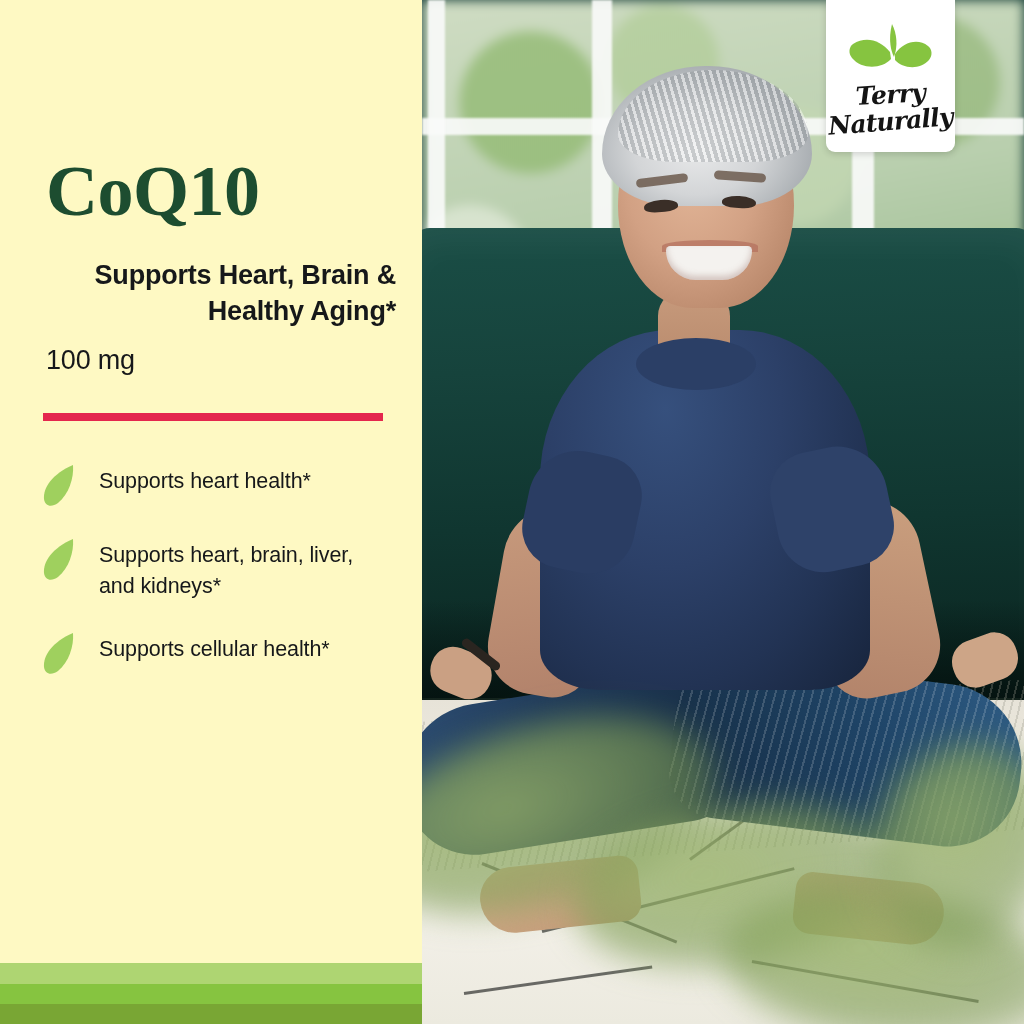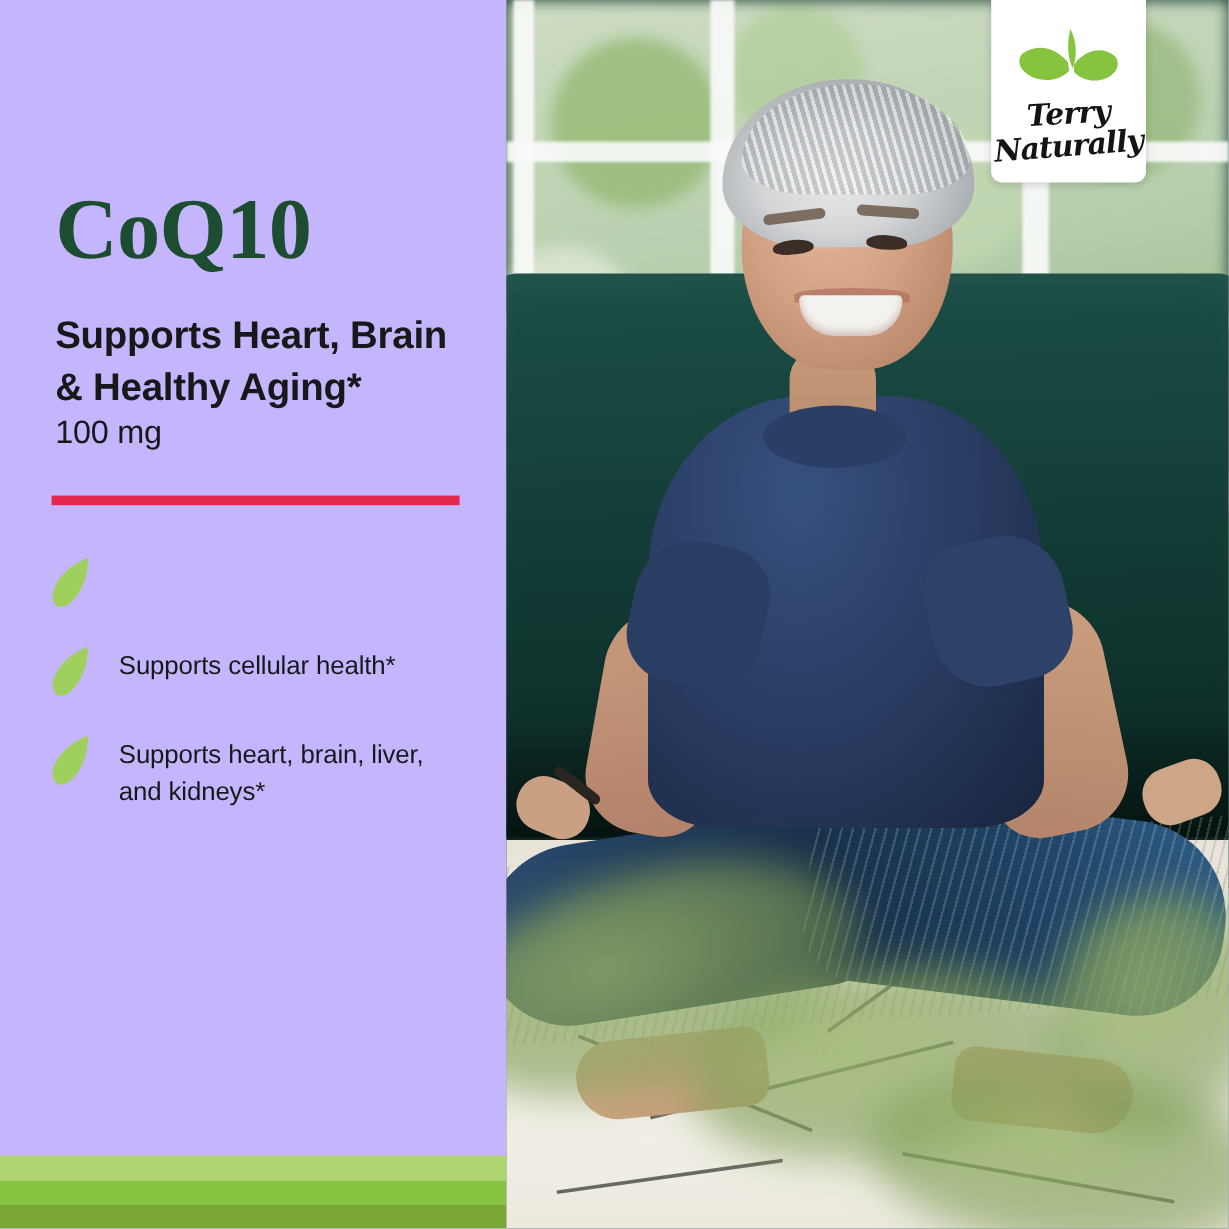--- a/index.html
+++ b/index.html
@@ -20,46 +20,47 @@
     background: #ffffff;
     overflow: hidden;
   }
 
   
   .left-panel {
     position: absolute;
     left: 0; top: 0;
     width: 422px;
     height: 1024px;
-    background: #c4b5fd;
+    background: #fef9c3;
   }
   .product-title {
     position: absolute;
     left: 46px;
     top: 155px;
     font-family: "Liberation Serif", "DejaVu Serif", serif;
     font-size: 72px;
     font-weight: 700;
     letter-spacing: -0.5px;
     color: #1d4d30;
     line-height: 1.0;
     margin: 0;
     white-space: nowrap;
   }
   .product-subtitle {
     position: absolute;
     left: 46px;
     top: 258px;
     width: 350px;
-    font-size: 32px;
+    font-size: 27px;
     font-weight: 700;
     color: #16181a;
     line-height: 1.33;
     letter-spacing: -0.2px;
     margin: 0;
+    text-align: right;
   }
   .product-dose {
     position: absolute;
     left: 46px;
     top: 345px;
     font-size: 27px;
     font-weight: 400;
     color: #16181a;
     letter-spacing: -0.2px;
     margin: 0;
@@ -375,38 +376,39 @@
     <div class="accent-rule"></div>
 
     <ul class="benefits" style="list-style:none;margin:0;padding:0;">
 
       <li class="benefit-row">
         <span class="leaf-bullet">
           <svg width="34" height="44" viewBox="0 0 34 44" xmlns="http://www.w3.org/2000/svg">
             <path d="M30 1 C31 14 26 30 15 39 C8 44 2 42 1 35 C0 24 9 10 30 1 Z" fill="#9fd05e"></path>
           </svg>
         </span>
+        <span class="benefit-text">Supports heart health*</span>
+      </li>
+
+      <li class="benefit-row">
+        <span class="leaf-bullet">
+          <svg width="34" height="44" viewBox="0 0 34 44" xmlns="http://www.w3.org/2000/svg">
+            <path d="M30 1 C31 14 26 30 15 39 C8 44 2 42 1 35 C0 24 9 10 30 1 Z" fill="#9fd05e"></path>
+          </svg>
+        </span>
+        <span class="benefit-text">Supports heart, brain, liver, and kidneys*</span>
       </li>
 
       <li class="benefit-row">
         <span class="leaf-bullet">
           <svg width="34" height="44" viewBox="0 0 34 44" xmlns="http://www.w3.org/2000/svg">
             <path d="M30 1 C31 14 26 30 15 39 C8 44 2 42 1 35 C0 24 9 10 30 1 Z" fill="#9fd05e"></path>
           </svg>
         </span>
         <span class="benefit-text">Supports cellular health*</span>
-      </li>
-
-      <li class="benefit-row">
-        <span class="leaf-bullet">
-          <svg width="34" height="44" viewBox="0 0 34 44" xmlns="http://www.w3.org/2000/svg">
-            <path d="M30 1 C31 14 26 30 15 39 C8 44 2 42 1 35 C0 24 9 10 30 1 Z" fill="#9fd05e"></path>
-          </svg>
-        </span>
-        <span class="benefit-text">Supports heart, brain, liver, and kidneys*</span>
       </li>
 
     </ul>
 
 
     <div class="green-bars">
       <div class="bar bar-1"></div>
       <div class="bar bar-2"></div>
       <div class="bar bar-3"></div>
     </div>

